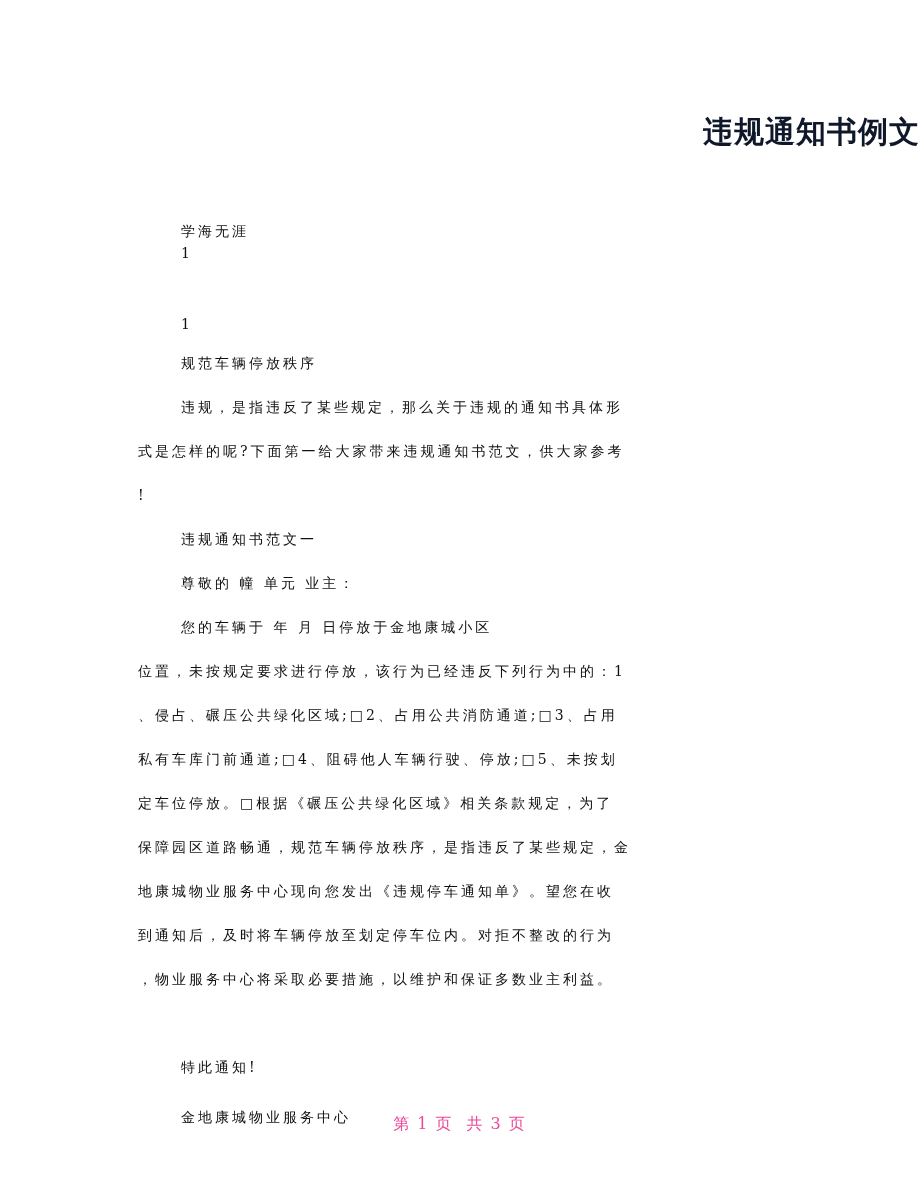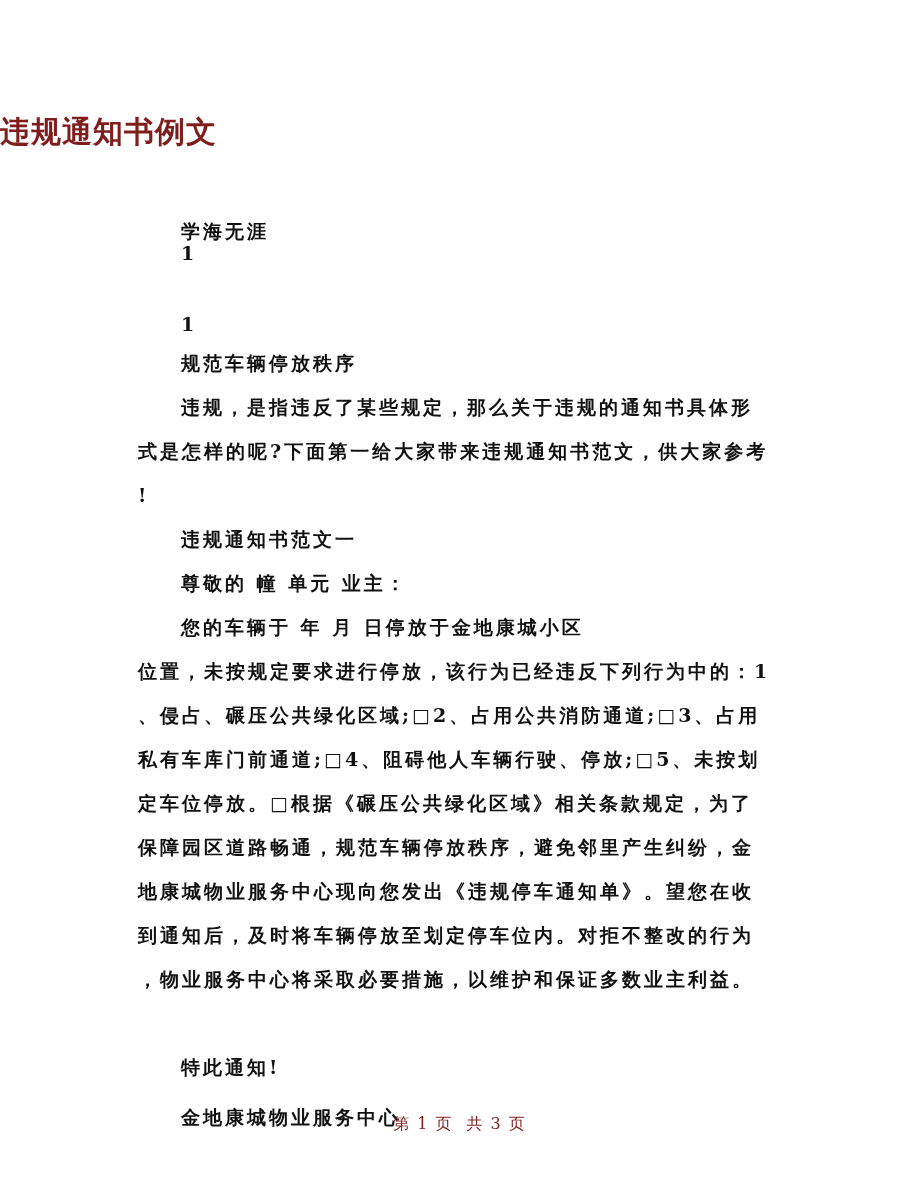--- a/index.html
+++ b/index.html
@@ -1,25 +1,25 @@
 <!DOCTYPE html>
 <html><head>
 <meta charset="utf-8">
 <style>
   html, body { margin: 0; padding: 0; background: #ffffff; }
   body { width: 920px; height: 1191px; position: relative; overflow: hidden;
          font-family: "DejaVu Serif", "Liberation Serif", serif; color: #111; }
-  .title { position: absolute; top: 112px; left: 0; width: 920px; text-align: left;
+  .title { position: absolute; top: 112px; left: 0; width: 920px; text-align: right;
            font-family: "DejaVu Sans", "Liberation Sans", sans-serif; font-weight: bold;
-           font-size: 30px; letter-spacing: 1px; color: #7f1d1d; }
-  .line { position: absolute; font-size: 19px; letter-spacing: 3px; white-space: nowrap; line-height: 26px; font-weight: bold; }
+           font-size: 30px; letter-spacing: 1px; color: #0f172a; }
+  .line { position: absolute; font-size: 14px; letter-spacing: 3px; white-space: nowrap; line-height: 26px; }
   .ind { left: 181px; }
   .full { left: 138px; }
   .footer { position: absolute; top: 1114px; left: 0; width: 920px; text-align: center;
-            font-size: 16px; color: #7f1d1d; word-spacing: 6px; letter-spacing: 2px; }
+            font-size: 16px; color: #ec4899; word-spacing: 6px; letter-spacing: 2px; }
   .footer span { margin: 0 3px; }
 </style>
 </head>
 <body>
 
 <div>
   <div class="title">违规通知书例文</div>
 
   <div class="line ind" style="top:218px">学海无涯</div>
   <div class="line ind" style="top:240px;top:240px">1</div>
@@ -28,21 +28,21 @@
   <div class="line ind" style="top:394px">违规，是指违反了某些规定，那么关于违规的通知书具体形</div>
   <div class="line full" style="top:438px">式是怎样的呢?下面第一给大家带来违规通知书范文，供大家参考</div>
   <div class="line full" style="top:482px">!</div>
   <div class="line ind" style="top:526px">违规通知书范文一</div>
   <div class="line ind" style="top:570px">尊敬的 幢 单元 业主：</div>
   <div class="line ind" style="top:614px">您的车辆于 年 月 日停放于金地康城小区</div>
   <div class="line full" style="top:658px">位置，未按规定要求进行停放，该行为已经违反下列行为中的：1</div>
   <div class="line full" style="top:702px">、侵占、碾压公共绿化区域;□2、占用公共消防通道;□3、占用</div>
   <div class="line full" style="top:746px">私有车库门前通道;□4、阻碍他人车辆行驶、停放;□5、未按划</div>
   <div class="line full" style="top:790px">定车位停放。□根据《碾压公共绿化区域》相关条款规定，为了</div>
-  <div class="line full" style="top:834px">保障园区道路畅通，规范车辆停放秩序，避免邻里产生纠纷，金</div>
+  <div class="line full" style="top:834px">保障园区道路畅通，规范车辆停放秩序，是指违反了某些规定，金</div>
   <div class="line full" style="top:878px">地康城物业服务中心现向您发出《违规停车通知单》。望您在收</div>
   <div class="line full" style="top:922px">到通知后，及时将车辆停放至划定停车位内。对拒不整改的行为</div>
   <div class="line full" style="top:966px">，物业服务中心将采取必要措施，以维护和保证多数业主利益。</div>
   <div class="line ind" style="top:1054px">特此通知!</div>
   <div class="line ind" style="top:1104px">金地康城物业服务中心</div>
 
   <div class="footer">
     <span>第</span><span>1</span><span>页 共</span><span>3</span><span>页</span>
   </div>
 </div>

